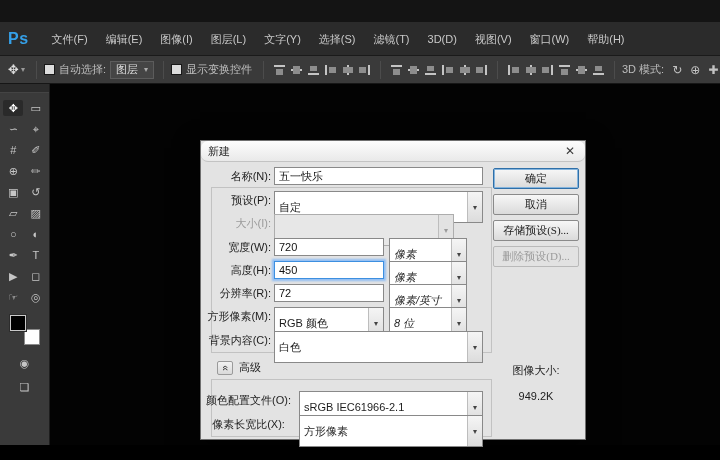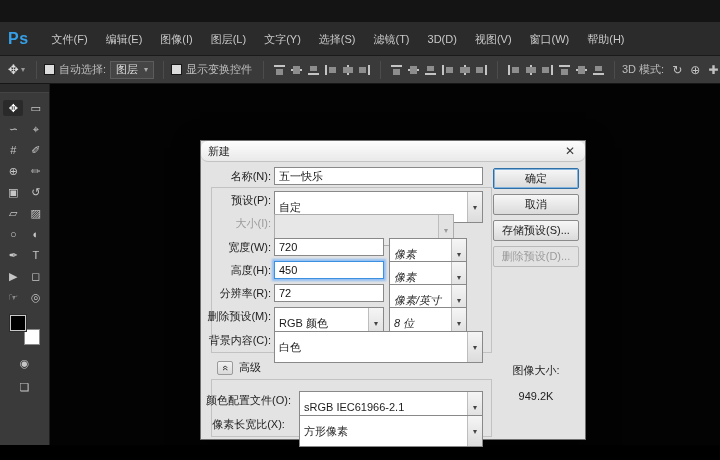--- a/index.html
+++ b/index.html
@@ -144,20 +144,21 @@
   .r-mode { top:166px; left:0; width:100%; }
   .r-bg { top:190px; left:0; width:100%; }
   .r-profile { top:250px; left:0; width:100%; }
   .r-aspect { top:274px; left:0; width:100%; }
 
   .btn {
     position:absolute; left:292px; width:86px; height:21px;
     background:linear-gradient(#f7f7f7,#dadada); border:1px solid #8a8a8a; border-radius:2px;
     font-size:11px; color:#1d1d1d; display:flex; align-items:center; justify-content:center;
     cursor:default;
+    font-family:Liberation Serif, serif;
   }
   .btn-ok { top:27px; border-color:#2f6fa8; box-shadow:0 0 0 1px #84b4dd inset; }
   .btn-cancel { top:53px; }
   .btn-save { top:79px; }
   .btn-del { top:105px; color:#9b9b9b; border-color:#b9b9b9; background:#e2e2e2; box-shadow:none; }
 
   .imgsize { position:absolute; left:292px; top:222px; width:86px; text-align:center; }
   .imgsize .val { margin-top:12px; }
 
   .adv-head { position:absolute; left:16px; top:219px; height:15px; display:flex; align-items:center; gap:6px; }
@@ -325,21 +326,21 @@
   <div class="drow r-res">
     <span class="lbl">分辨率(R):</span>
     <input class="tinput in-num" value="72" style="">
     <span class="select sel-unit">
       <span class="sel-val">像素/英寸</span>
       <span class="sel-arrow">▾</span>
     </span>
   </div>
 
   <div class="drow r-mode">
-    <span class="lbl">删除预设(M):</span>
+    <span class="lbl">方形像素(M):</span>
     <span class="select sel-mode">
       <span class="sel-val">RGB 颜色</span>
       <span class="sel-arrow">▾</span>
     </span>
     <span class="select sel-unit">
       <span class="sel-val">8 位</span>
       <span class="sel-arrow">▾</span>
     </span>
   </div>
 

